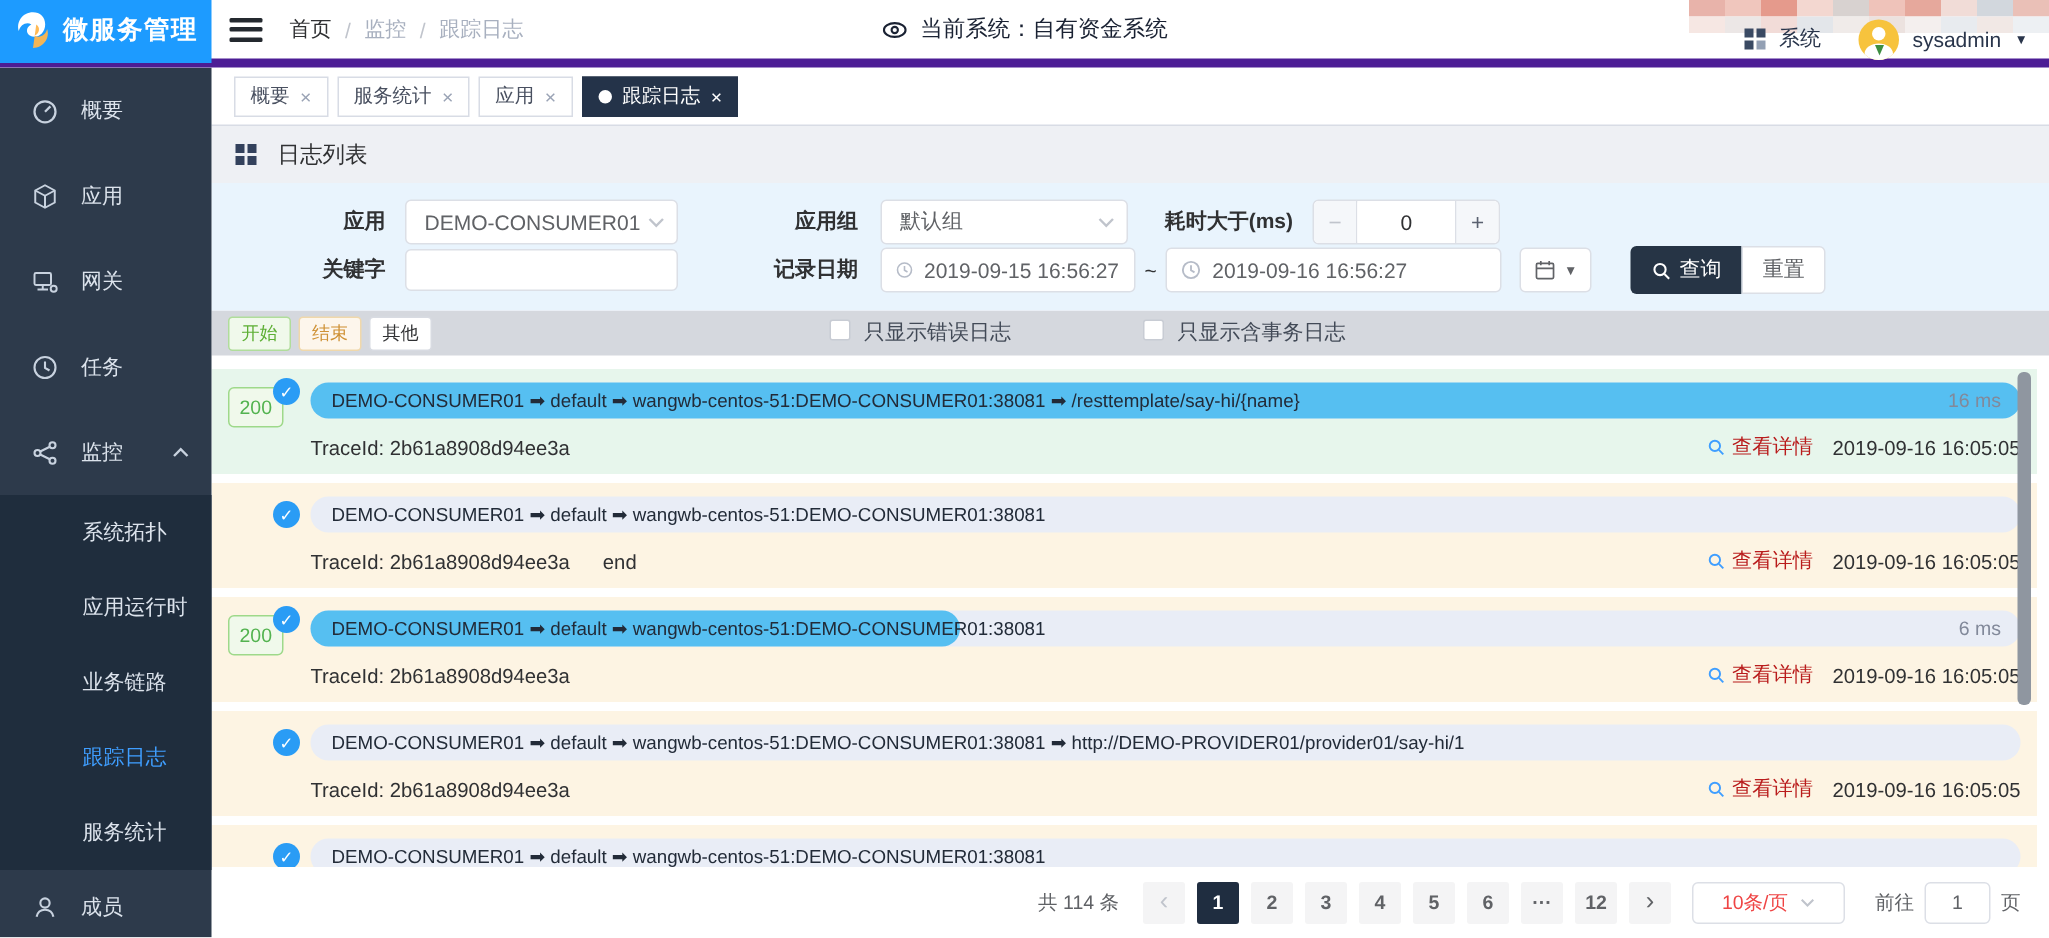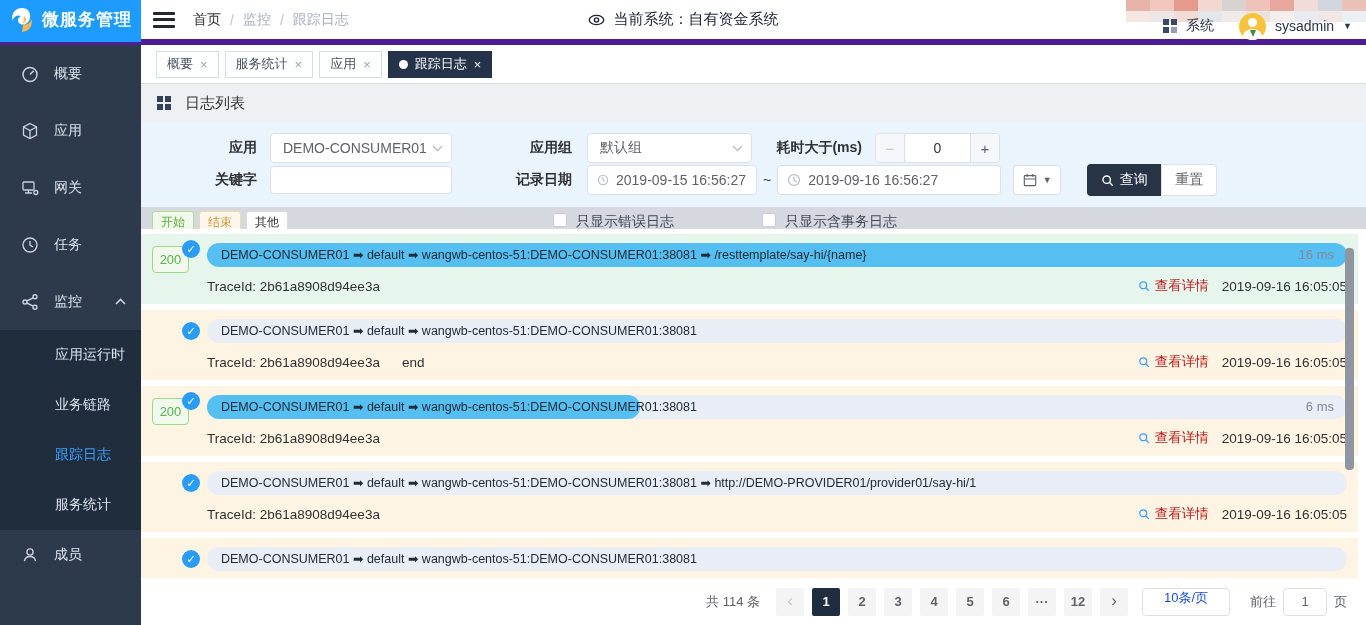--- a/index.html
+++ b/index.html
@@ -88,21 +88,21 @@
   .chip { height:23px; padding:0 8px; border-radius:3px; margin-right:5px; display:inline-flex; align-items:center; border:1px solid; font-size:12px; cursor:pointer; }
   .chip-start { background:#f0f9eb; border-color:#b0dd9b; color:#5daf34; }
   .chip-end { background:#fdf6ec; border-color:#f0d8ab; color:#cf9236; }
   .chip-other { background:#fff; border-color:#d8dbe2; color:#303133; }
   .cbx { display:flex; align-items:flex-start; gap:9px; color:#424a57; font-size:14px; cursor:pointer; }
   .cbx1 { margin-left:260px; }
   .cbx2 { margin-left:88px; }
   .cbx .box { width:14px; height:14px; background:#fff; border:1px solid #c8ccd4; border-radius:2px; flex:none; }
 
   
-  .loglist { position:absolute; top:184px; left:0; right:0; height:363px; overflow:hidden; background:#fff;text-decoration:underline; }
+  .loglist { position:absolute; top:196px; left:0; right:0; height:363px; overflow:hidden; background:#fff;text-decoration:underline; }
   .lrow { position:relative; height:70px; margin:0 8px 6px 0; }
   .lrow:first-child { margin-top:5px; }
   .lrow.green { background:#e7f6ec; }
   .lrow.cream { background:#fdf4e3; }
   .badge { position:absolute; left:11px; top:12px; width:37px; height:27px; background:#f0f9eb; border:1px solid #9ed98a; border-radius:4px; color:#53b350; font-size:13px; display:flex; align-items:center; justify-content:center; }
   .checkc { position:absolute; left:41px; top:6px; width:18px; height:18px; border-radius:50%; background:#2a9cf5; color:#fff; font-size:11px; font-weight:700; display:flex; align-items:center; justify-content:center; }
   .nobadge .checkc { top:12px; }
   .pill { position:absolute; left:66px; right:11px; top:9px; height:24px; border-radius:12px; background:#e9edf6; }
   .pill .fill { position:absolute; left:0; top:0; bottom:0; border-radius:12px; background:#56bff1; }
   .pill .route { position:absolute; left:14px; top:0; line-height:24px; font-size:12.5px; color:#222b38; white-space:nowrap; max-width:96%; overflow:hidden; }
@@ -112,21 +112,21 @@
   .lmeta .rgt { margin-left:auto; display:flex; align-items:center; gap:13px; }
   .detail { color:#b91c1c; display:inline-flex; align-items:center; gap:5px; cursor:pointer; }
 
   
   .pager { position:absolute; left:0; right:0; top:533px; height:47px; background:#fff; display:flex; align-items:center; justify-content:flex-end; padding-right:19px; gap:8px; font-size:13px; color:#606266; }
   .ptotal { margin-right:8px; }
   .pbtn { min-width:28px; height:28px; padding:0 4px; border-radius:2px; background:#f4f4f5; display:flex; align-items:center; justify-content:center; font-weight:700; color:#606266; cursor:pointer; }
   .pbtn.active { background:#1f2d40; color:#fff; }
   .pbtn.disabled { color:#c0c4cc; cursor:default; }
   .parrow { font-weight:400; font-size:17px; line-height:1; padding-bottom:2px; }
-  .psel { width:88px; height:28px; background:#fff; border:1px solid #dcdfe6; border-radius:4px; display:flex; align-items:center; justify-content:center; gap:8px; color:#1d4ed8; margin-left:6px; cursor:pointer;flex-direction:column; }
+  .psel { width:102px; height:28px; background:#fff; border:1px solid #dcdfe6; border-radius:4px; display:flex; align-items:center; justify-content:center; gap:8px; color:#ef4444; margin-left:6px; cursor:pointer; }
   .goto { display:flex; align-items:center; gap:7px; margin-left:12px; }
   .goto input { width:44px; height:28px; border:1px solid #dcdfe6; border-radius:4px; text-align:center; font-size:13px; color:#606266; outline:none; }
 
   .vthumb { position:absolute; right:12px; top:248px; width:9px; height:222px; background:#8f96a0; border-radius:4px; z-index:7; }
 </style>
 </head>
 <body>
 
 <div class="app">
 
@@ -233,20 +233,23 @@
           <circle cx="14" cy="3.8" r="2"></circle>
           <circle cx="14" cy="14.2" r="2"></circle>
           <path d="M5.8 8l6.4-3.2M5.8 10l6.4 3.2"></path>
         </svg>
       <span>监控</span>
       <svg class="side-chev" width="11" height="7" viewBox="0 0 11 7" fill="none" stroke="#c8d2df" stroke-width="1.6">
           <path d="M1 6l4.5-4.5L10 6"></path>
         </svg>
     </div>
     <div class="submenu">
+      <div class="sub-item">
+          <span>系统拓扑</span>
+        </div>
       <div class="sub-item">
           <span>应用运行时</span>
         </div>
       <div class="sub-item">
           <span>业务链路</span>
         </div>
       <div class="sub-item active">
           <span>跟踪日志</span>
         </div>
       <div class="sub-item">

